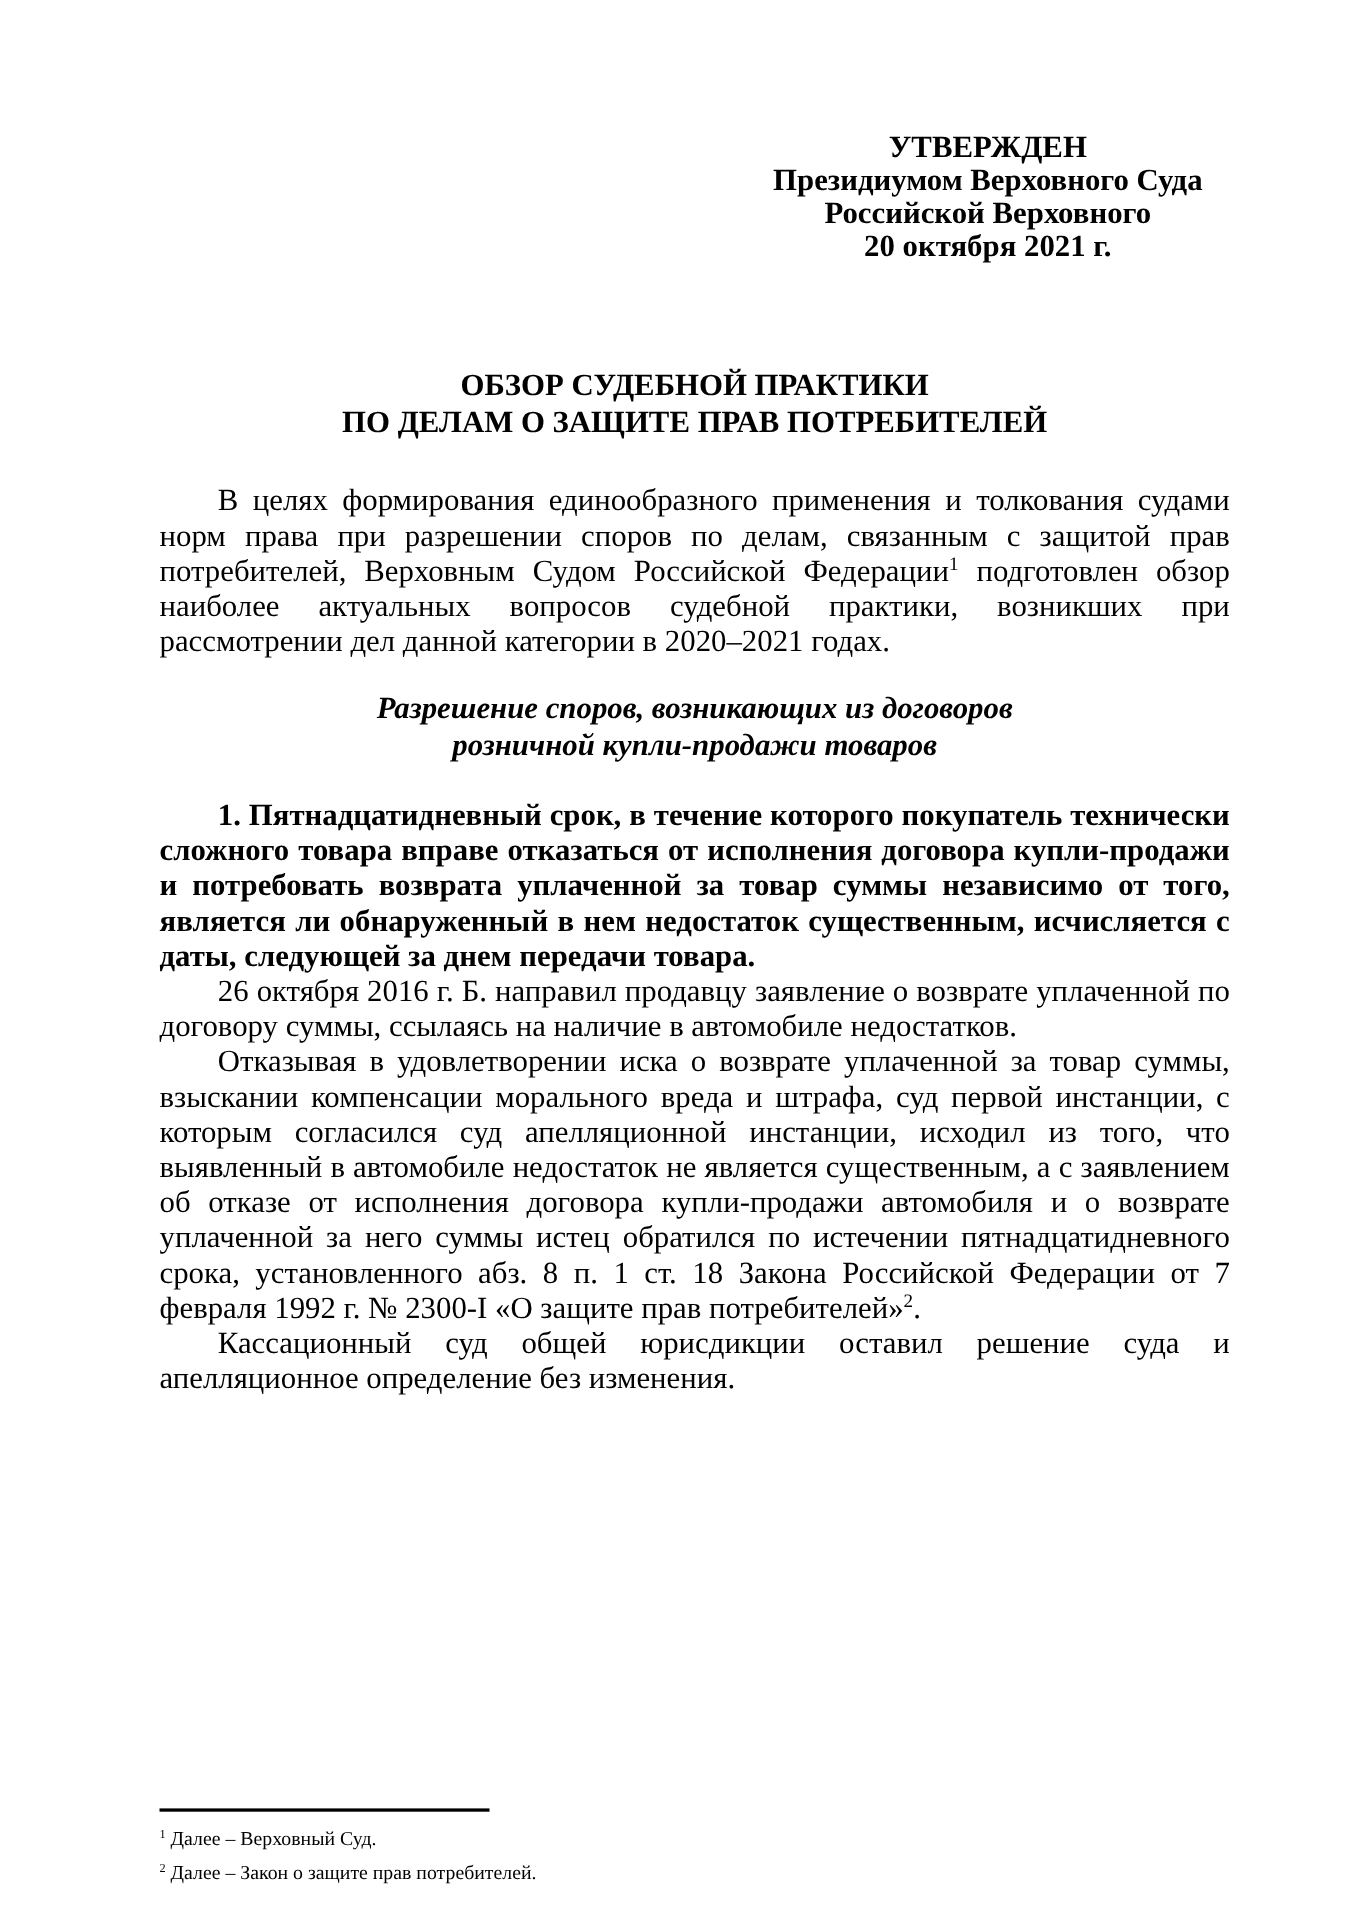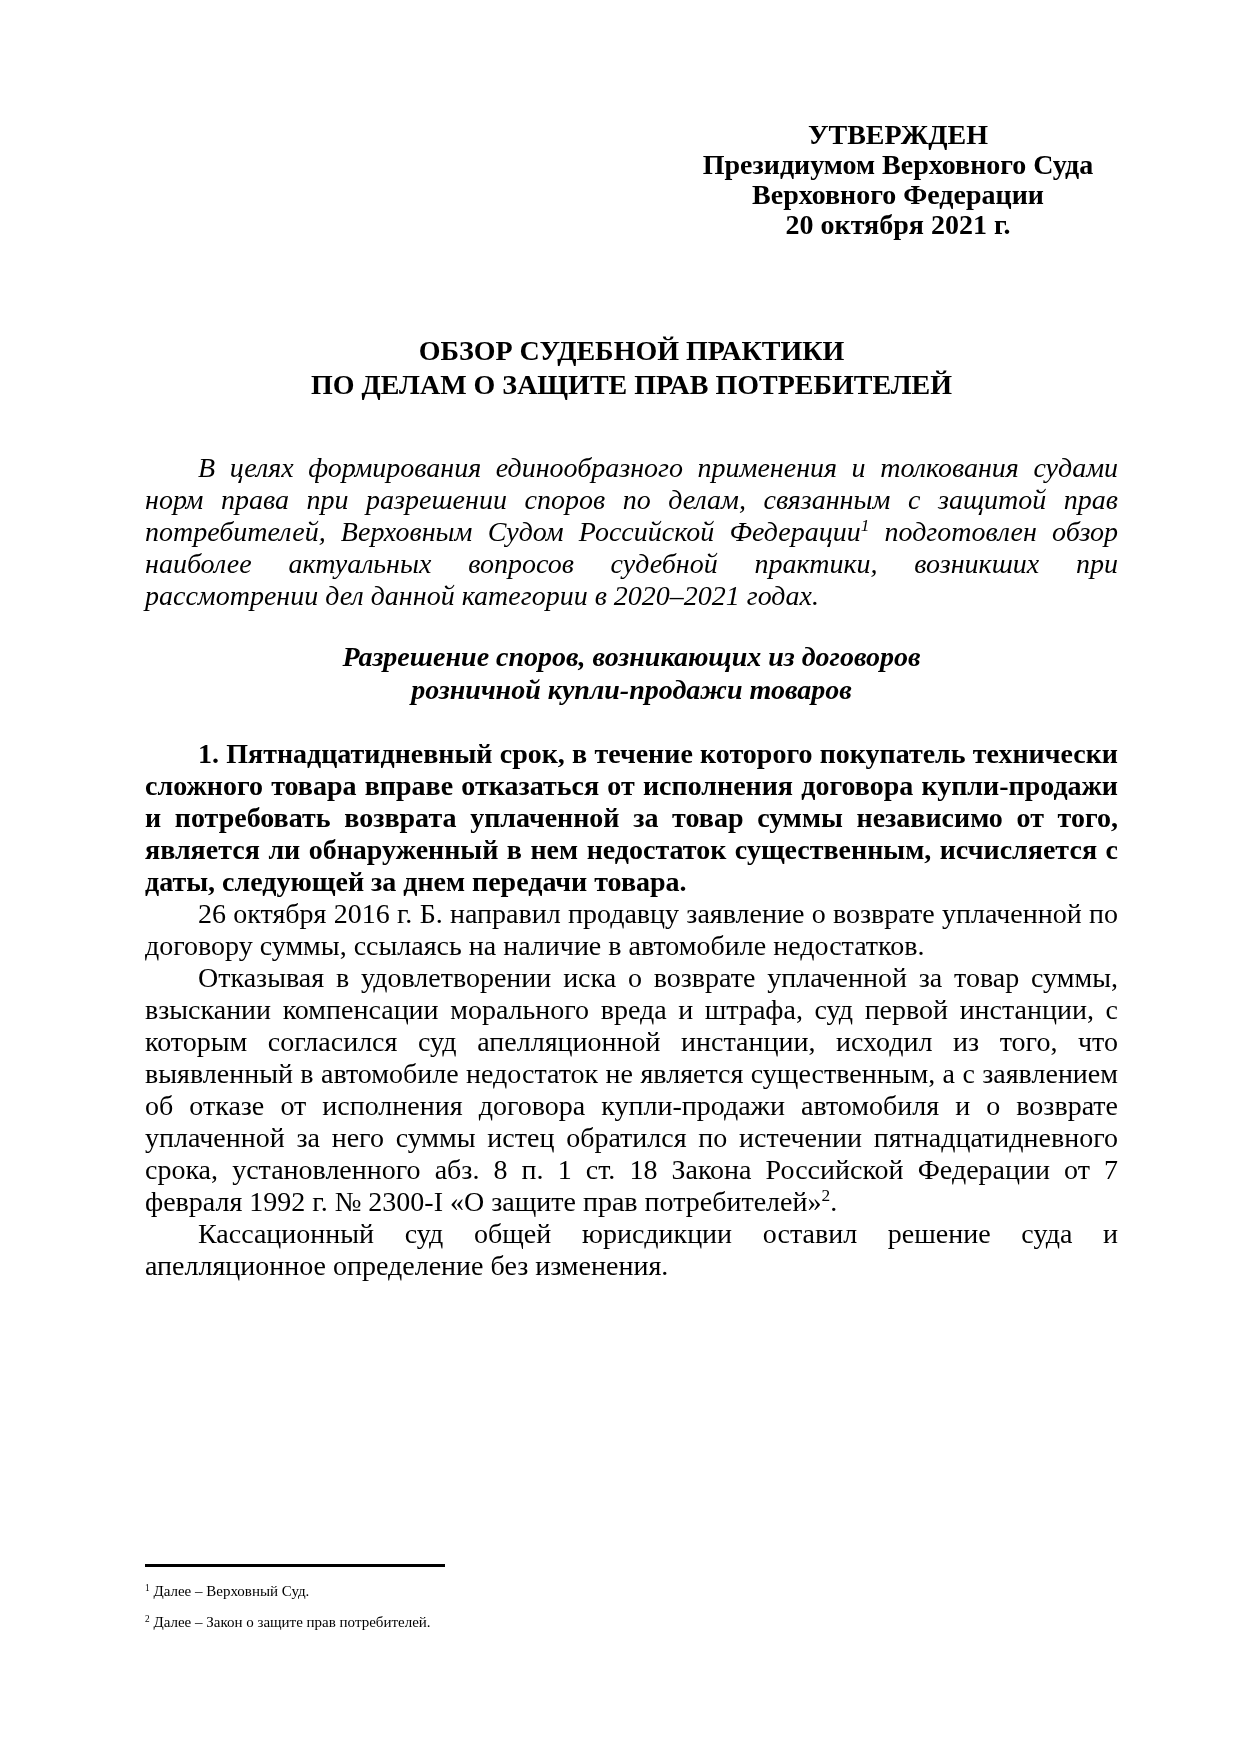--- a/index.html
+++ b/index.html
@@ -33,21 +33,21 @@
     font-weight: bold;
     line-height: 34px;
   }
   .doc-title p { margin: 0; }
   .para {
     margin: 0;
     text-align: justify;
     text-indent: 53px;
     line-height: 32px;
   }
-  .intro { margin-top: 50px; font-style: italic; }
+  .intro { margin-top: 38px; }
   .section-heading {
     margin-top: 28px;
     text-align: center;
     font-weight: bold;
     font-style: italic;
     line-height: 33px;
   }
   .section-heading p { margin: 0; }
   .holding {
     margin-top: 32px;
@@ -57,43 +57,43 @@
   sup {
     font-size: 0.62em;
     line-height: 0;
     vertical-align: baseline;
     position: relative;
     top: -0.55em;
   }
   .footnotes {
     position: absolute;
     left: 145px;
-    top: 1564px;
+    top: 1644px;
     width: 973px;
-    font-size: 15px;
+    font-size: 18px;
     line-height: 31px;
   }
   .footnote-rule {
     width: 300px;
     height: 0;
     border-top: 3px solid #000000;
     margin: 0 0 9px 0;
   }
   .footnotes p { margin: 0; }
 </style>
 </head>
 <body>
 
 <div class="page">
   <div class="content">
 
     <div class="approval">
       <p>УТВЕРЖДЕН</p>
       <p>Президиумом Верховного Суда</p>
-      <p>Верховного Федерации</p>
+      <p>Российской Верховного</p>
       <p>20 октября 2021 г.</p>
     </div>
 
     <div class="doc-title">
       <p>ОБЗОР СУДЕБНОЙ ПРАКТИКИ</p>
       <p>ПО ДЕЛАМ О ЗАЩИТЕ ПРАВ ПОТРЕБИТЕЛЕЙ</p>
     </div>
 
     <p class="para intro"><span>В целях формирования единообразного применения и толкования судами норм права при разрешении споров по делам, связанным с защитой прав потребителей, Верховным Судом Российской Федерации</span><sup>1</sup> <span>подготовлен обзор наиболее актуальных вопросов судебной практики, возникших при рассмотрении дел данной категории в 2020–2021 годах.</span></p>
 

